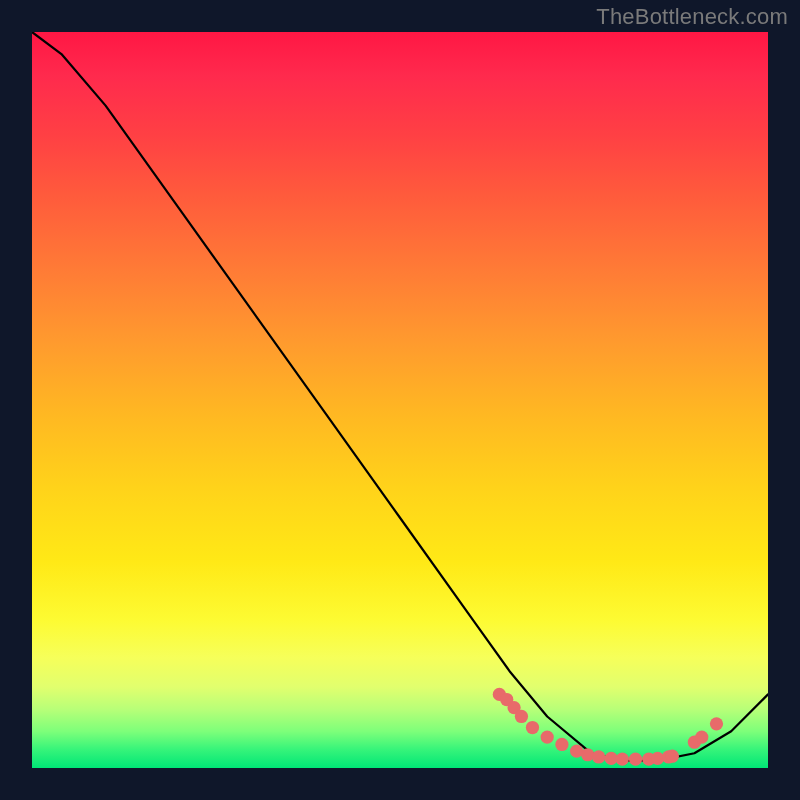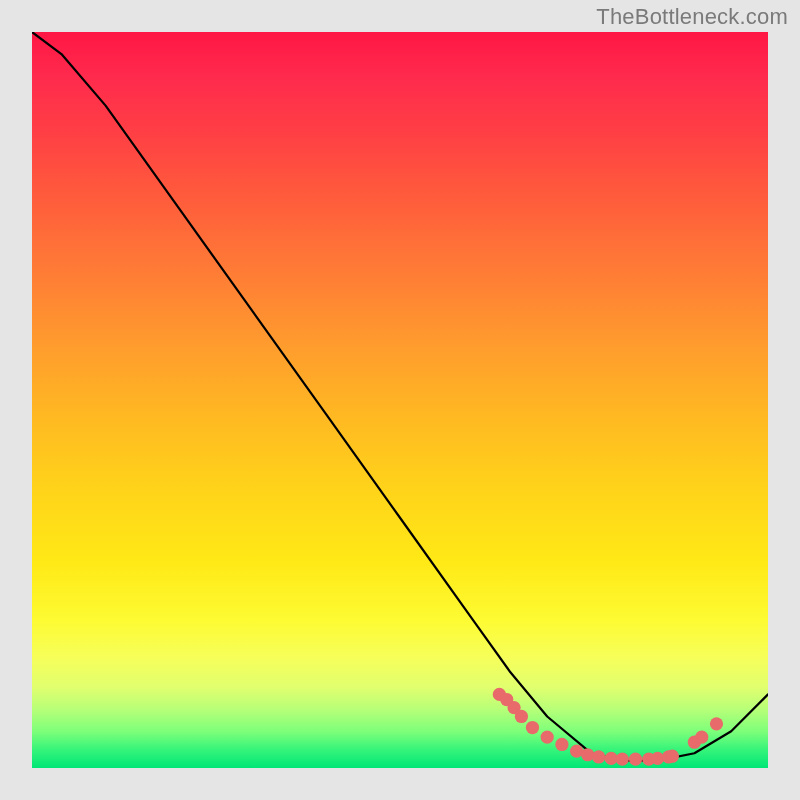--- a/index.html
+++ b/index.html
@@ -8,21 +8,21 @@
     width: 800px;
     height: 800px;
     background: #000;
     overflow: hidden;
     font-family: Arial, Helvetica, sans-serif;
   }
   .outer {
     position: relative;
     width: 800px;
     height: 800px;
-    background: #e5e5e5;
+    background: #0f172a;
   }
   .watermark {
     position: absolute;
     top: 4px;
     right: 12px;
     color: #7a7a7a;
     font-size: 22px;
     font-family: Arial, Helvetica, sans-serif;
     letter-spacing: 0.2px;
     z-index: 3;

